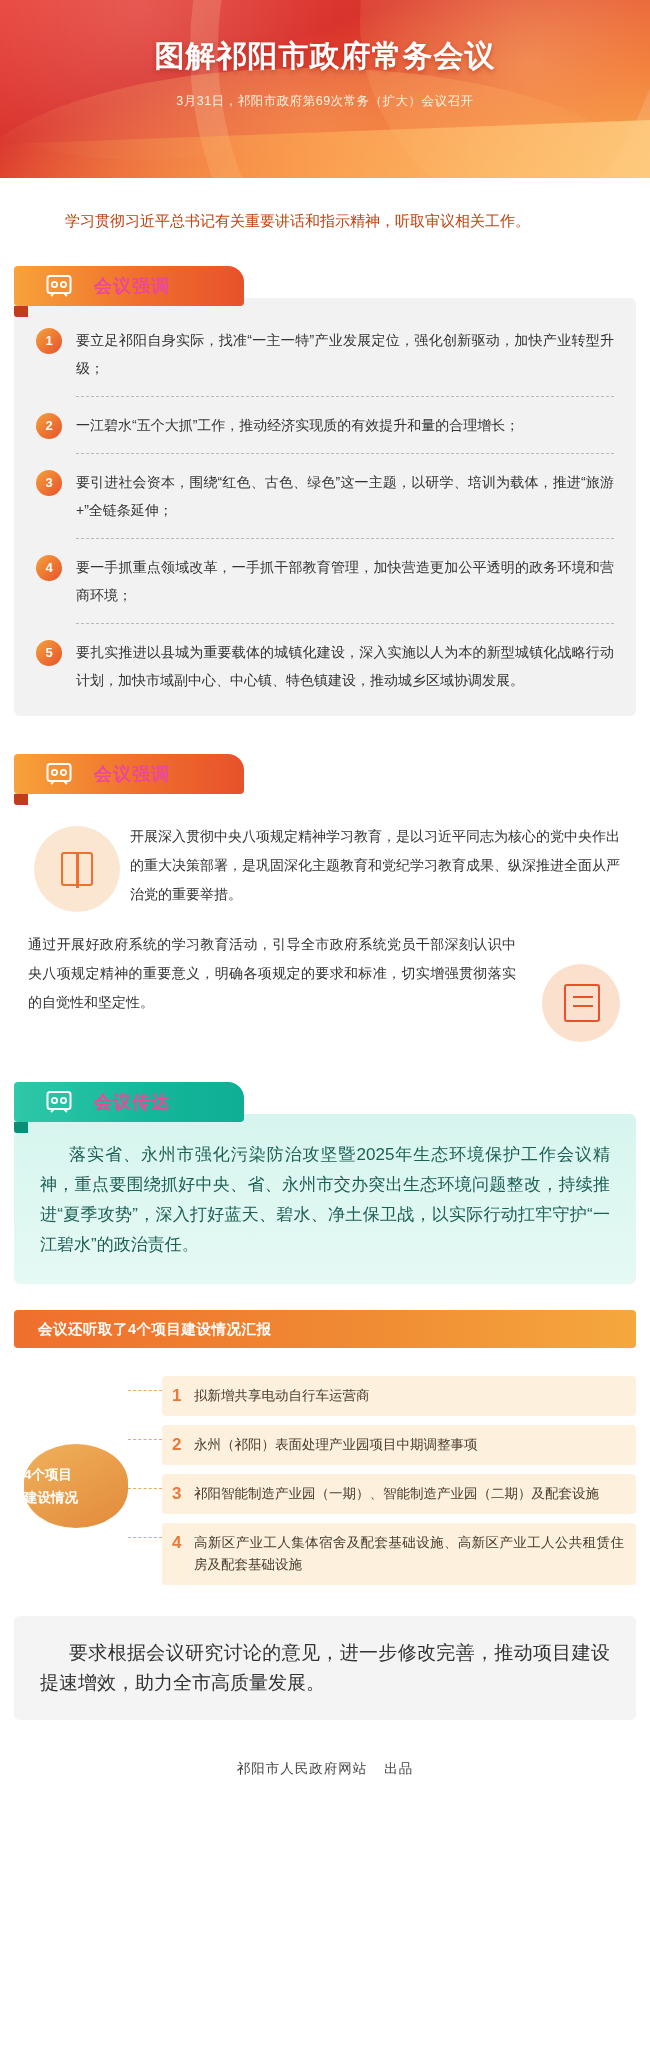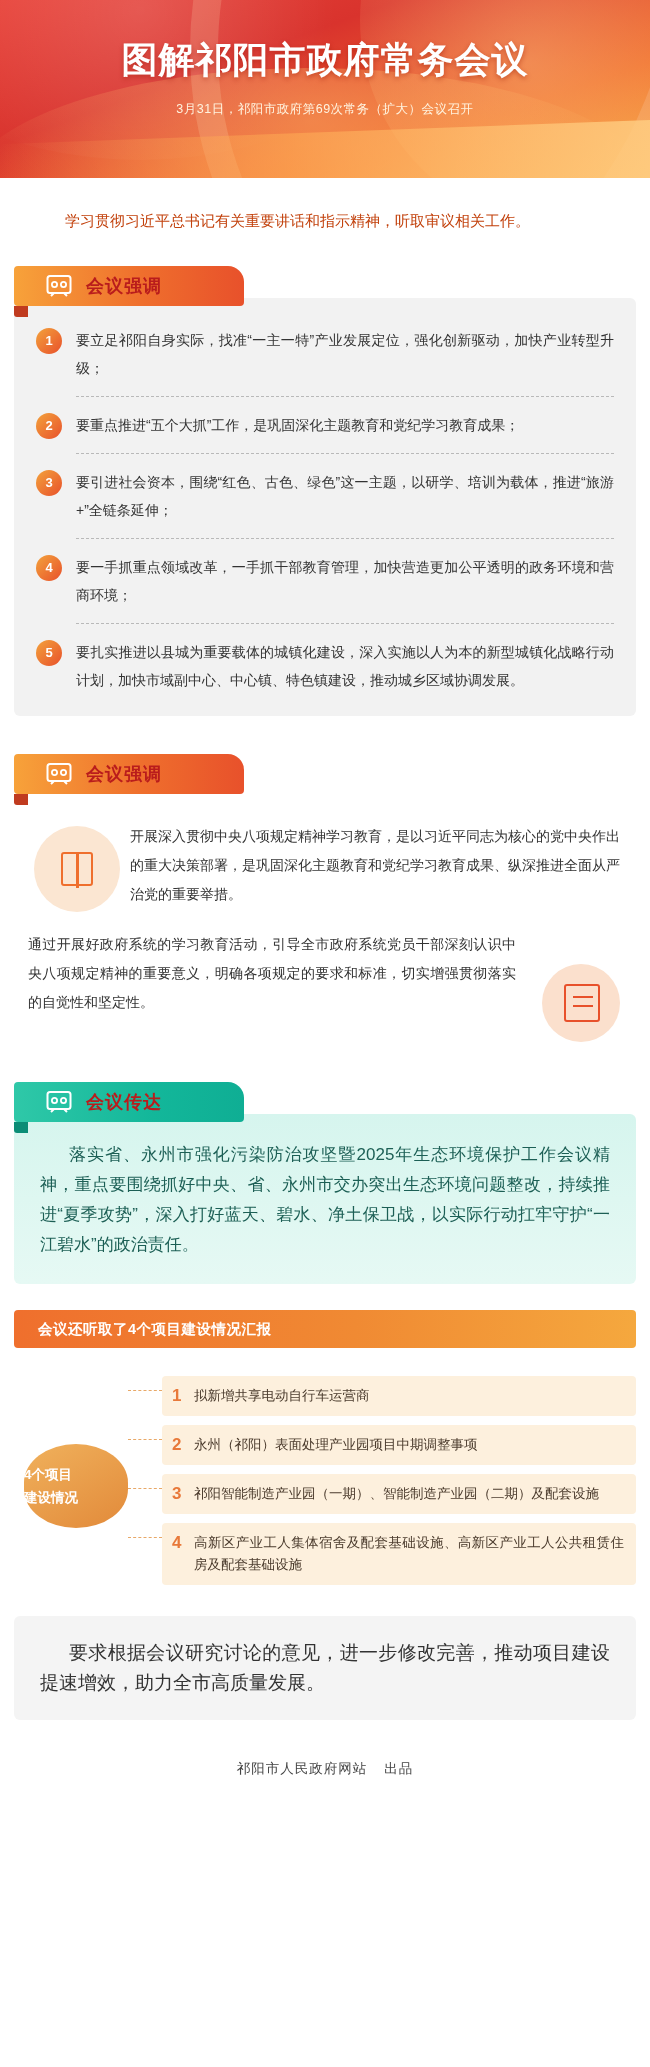--- a/index.html
+++ b/index.html
@@ -48,21 +48,21 @@
   .hdr-ribbon {
     position:absolute; left:0; bottom:0; width:650px; height:58px;
     background: linear-gradient(95deg, rgba(255,140,60,0) 0%, rgba(255,173,84,0.55) 45%, rgba(255,205,130,0.85) 100%);
     clip-path: polygon(0 42%, 100% 0, 100% 100%, 0 100%);
   }
   .title {
     position: relative;
     z-index: 4;
     text-align: center;
     color: #ffffff;
-    font-size: 36px;
+    font-size: 30px;
     font-weight: bold;
     letter-spacing: 1px;
     padding-top: 36px;
     text-shadow: 0 2px 5px rgba(150,20,0,0.45);
   }
   .subtitle {
     position: relative;
     z-index: 4;
     text-align: center;
     color: #fff3df;
@@ -106,23 +106,23 @@
   }
   .sec-head.orange .tail { background: #c03b1f; }
   .sec-head.teal .tail { background: #0b8d76; }
   .sec-head .ic {
     position: absolute;
     left: 32px; top: 7px;
     width: 26px; height: 26px;
   }
   .sec-head .txt {
     position: absolute;
-    left: 72px; top: 0;
+    left: 80px; top: 0;
     line-height: 40px;
-    color: #b91c1c;
+    color: #ec4899;
     font-size: 18px;
     font-weight: bold;
     letter-spacing: 1px;
   }
 
   
   .panel {
     margin: -8px 14px 0 14px;
     background: #f2f2f2;
     border-radius: 6px;
@@ -371,21 +371,21 @@
     </div>
 
     <div class="panel">
       <div class="item">
         <div class="num">1</div>
         <div class="tx">要立足祁阳自身实际，找准“一主一特”产业发展定位，强化创新驱动，加快产业转型升级；</div>
       </div>
       <div class="dashsep"></div>
       <div class="item">
         <div class="num">2</div>
-        <div class="tx">要重点推进“五个大抓”工作，是巩固深化主题教育和党纪学习教育成果；</div>
+        <div class="tx">一江碧水“五个大抓”工作，推动经济实现质的有效提升和量的合理增长；</div>
       </div>
       <div class="dashsep"></div>
       <div class="item">
         <div class="num">3</div>
         <div class="tx">要引进社会资本，围绕“红色、古色、绿色”这一主题，以研学、培训为载体，推进“旅游+”全链条延伸；</div>
       </div>
       <div class="dashsep"></div>
       <div class="item">
         <div class="num">4</div>
         <div class="tx">要一手抓重点领域改革，一手抓干部教育管理，加快营造更加公平透明的政务环境和营商环境；</div>

